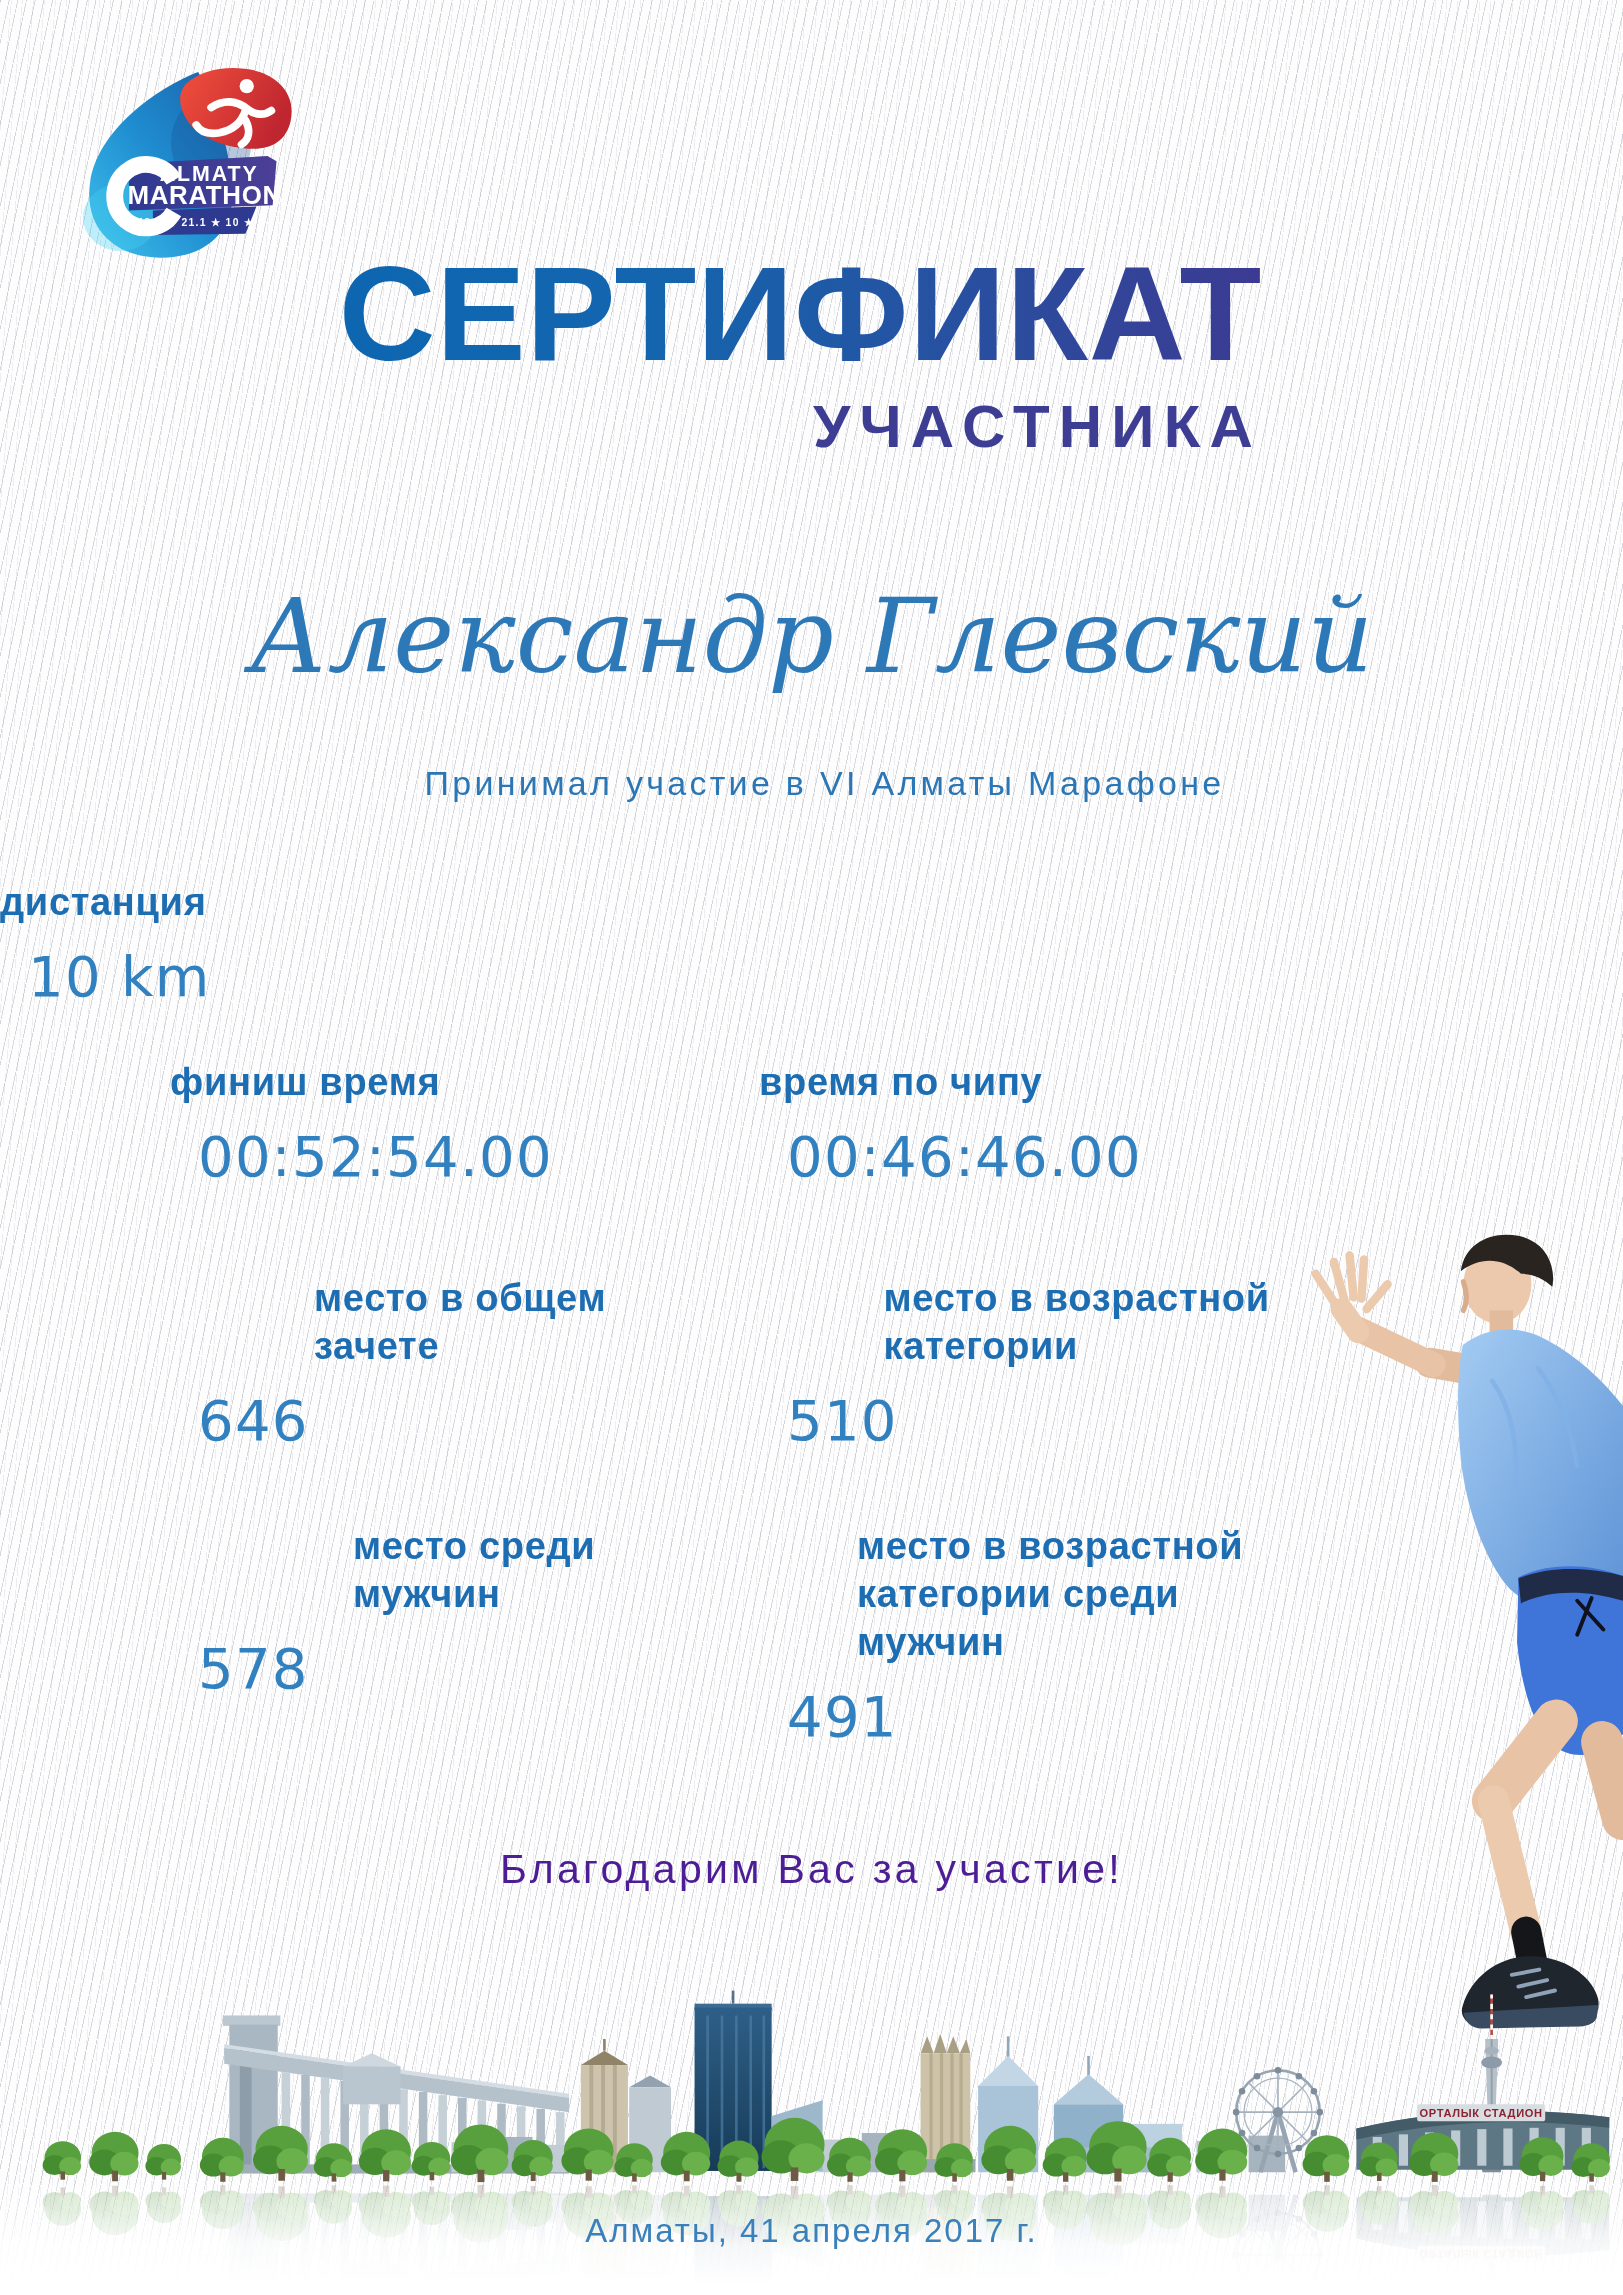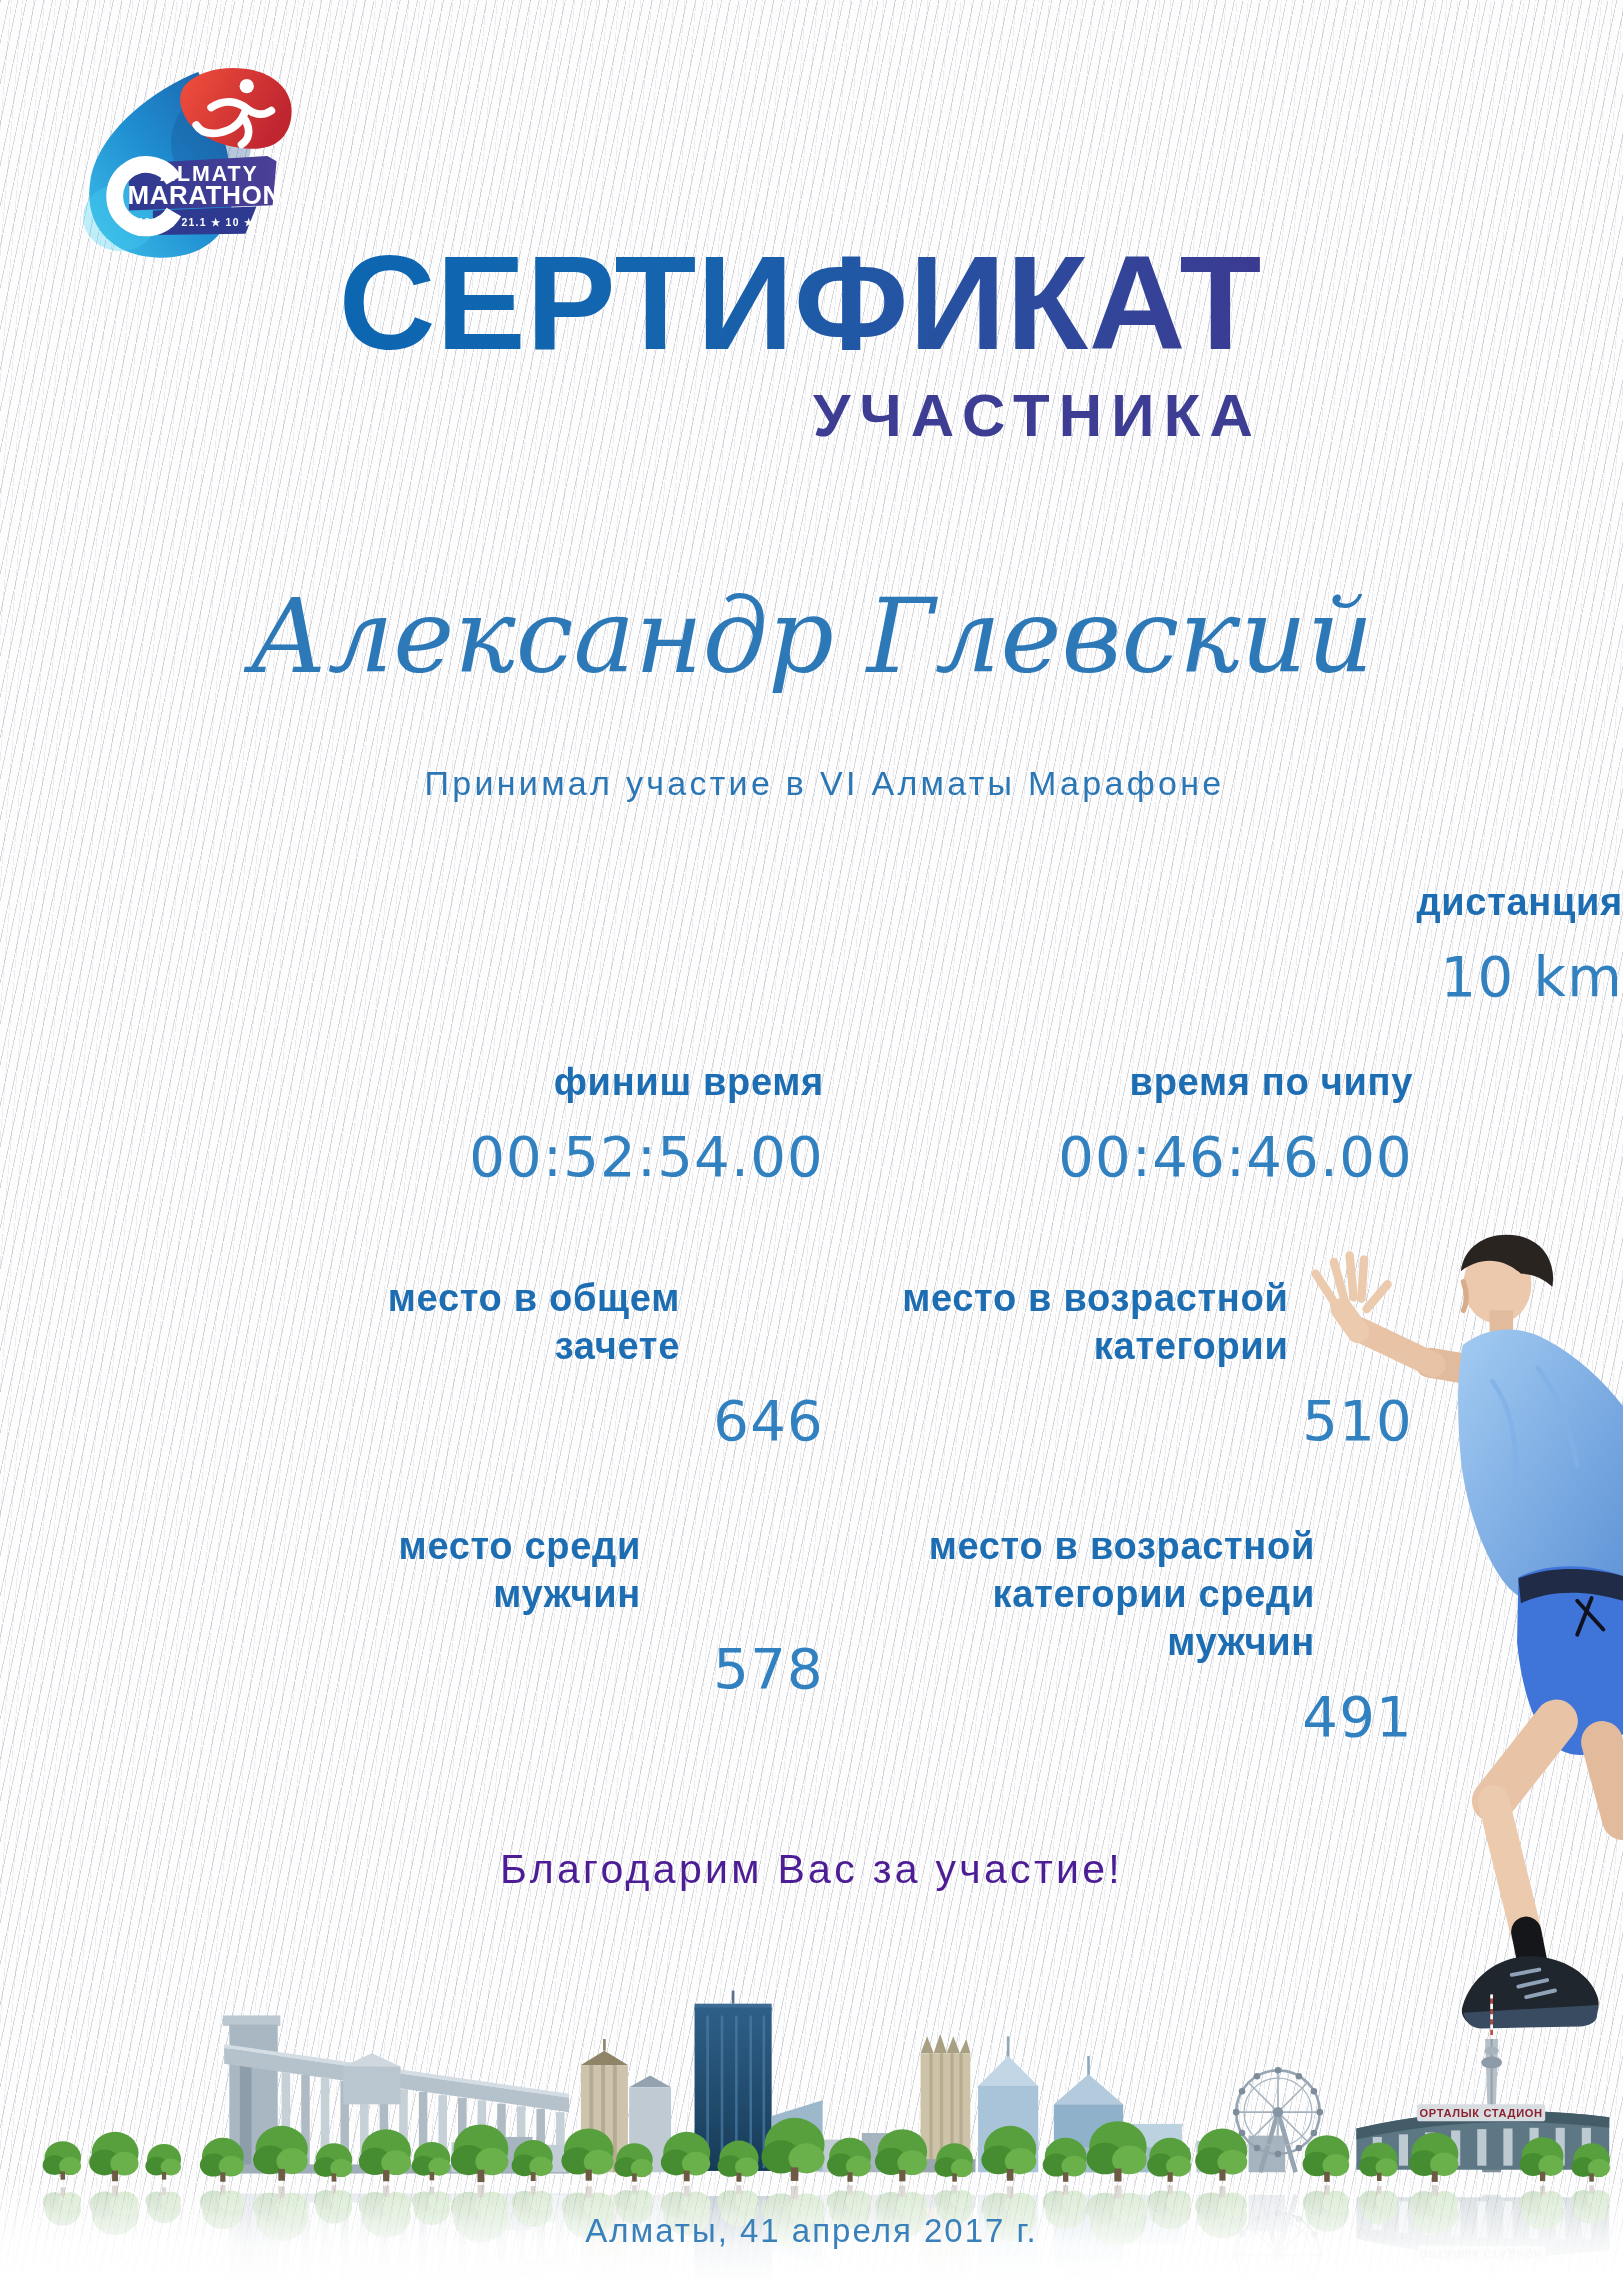--- a/index.html
+++ b/index.html
@@ -14,39 +14,39 @@
     background-image:
       repeating-linear-gradient(102deg, rgba(150,155,168,.38) 0 0.9px, transparent 0.9px 8.5px),
       repeating-linear-gradient(95deg, rgba(150,155,168,.16) 0 0.8px, transparent 0.8px 11px);
   }
   .logo{position:absolute;left:72px;top:58px;width:233px;height:209px;z-index:3;}
 
   .title-block{position:absolute;top:235px;right:361px;text-align:right;z-index:2;}
   .title{
     font-size:134px;font-weight:800;line-height:1.02;letter-spacing:0.7px;
     background:linear-gradient(90deg,#0d66b1 0%,#1465ae 35%,#3c3a92 100%);
-    -webkit-background-clip:text;background-clip:text;color:transparent;
+    -webkit-background-clip:text;background-clip:text;color:transparent;margin-top:11px;
   }
   .subtitle{
     margin-top:9.2px;font-size:60px;font-weight:800;letter-spacing:9.2px;
     color:#3d3d94;
     text-align:right;
   }
 
   .name{
     position:absolute;top:564px;left:0;width:100%;text-align:center;z-index:2;
     font-family:"DejaVu Serif", serif;font-style:italic;
     font-size:103px;color:#2d79b8;line-height:1.4;
   }
   .participation{
     position:absolute;top:764px;left:0;width:100%;text-align:center;z-index:2;
     font-size:34px;letter-spacing:3.3px;color:#2b77b6;padding-left:13px;
   }
 
-  .stat{position:absolute;text-align:right;z-index:2;}
+  .stat{position:absolute;text-align:left;z-index:2;}
   .stat .label{
     font-size:38px;font-weight:bold;color:#1d6db3;line-height:48px;
     margin:0 auto;letter-spacing:0.7px;
   }
   .stat .value{
     font-family:"DejaVu Sans", sans-serif;
     font-size:56px;font-weight:400;color:#3180bf;letter-spacing:1.3px;margin-top:18.3px;padding-left:28px;
   }
   .stat.full{left:0;width:100%;}
   .stat.col-left{left:170px;width:654px;}

